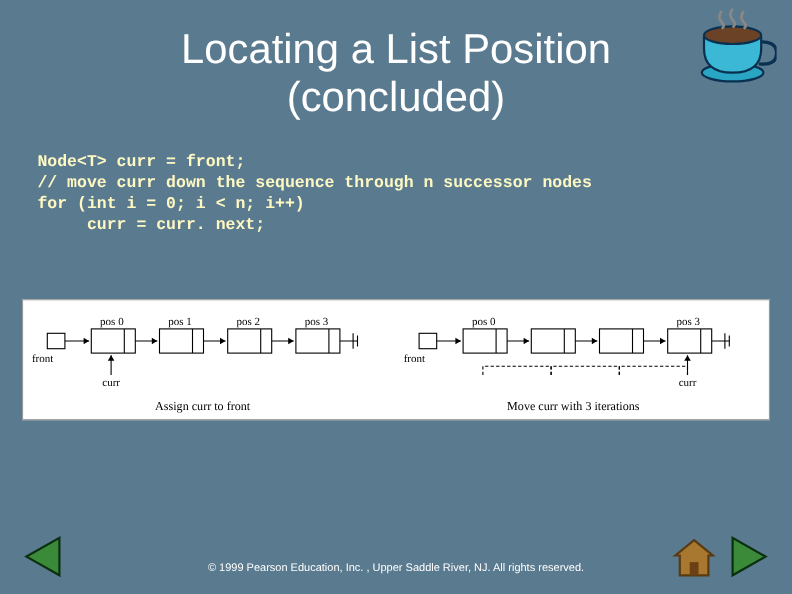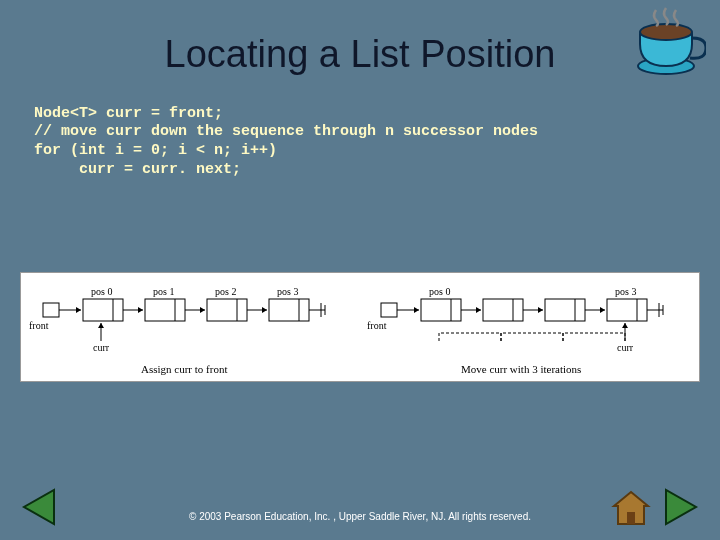--- a/index.html
+++ b/index.html
@@ -9,25 +9,24 @@
     background: #5a7a8f;
     font-family: Georgia, 'Times New Roman', serif;
     color: #fff;
     position: relative;
     overflow: hidden;
   }
   .title {
     text-align: center;
     font-size: 38px;
     font-weight: normal;
-    color: #0f172a;
-    padding-top: 12px;
+    color: #ffffff;
+    padding-top: 24px;
     line-height: 1.15;
     font-family: 'Trebuchet MS', Verdana, sans-serif;
-    margin-top: 21px;
   }
   .code-block {
     font-family: 'Courier New', monospace;
     font-size: 15px;
     font-weight: bold;
     color: #fef9c3;
     padding: 28px 34px 0 34px;
     white-space: pre;
     line-height: 1.25;
   }
@@ -85,20 +84,21 @@
     <ellipse cx="40" cy="28" rx="26" ry="8" fill="#6b4226" stroke="#0a3050" stroke-width="2"></ellipse>
     <path d="M 66 34 Q 80 34 80 44 Q 80 56 64 54" fill="none" stroke="#0a3050" stroke-width="3"></path>
     <path d="M 30 6 Q 26 12 30 16 Q 34 20 30 22" fill="none" stroke="#888" stroke-width="2.5"></path>
     <path d="M 40 4 Q 36 10 40 14 Q 44 18 40 21" fill="none" stroke="#888" stroke-width="2.5"></path>
     <path d="M 50 6 Q 46 12 50 16 Q 54 20 50 22" fill="none" stroke="#888" stroke-width="2.5"></path>
   </svg>
 </div>
 
 <h1 class="title">
   <span>Locating a List Position</span><br>
+  <span>(concluded)</span>
 </h1>
 
 <div class="code-block">Node&lt;T&gt; curr = front;
 // move curr down the sequence through n successor nodes
 for (int i = 0; i &lt; n; i++)
      curr = curr. next;</div>
 
 <div class="diagram">
   <svg width="680" height="110" viewBox="0 0 680 110">
 
@@ -185,21 +185,21 @@
       <path d="M 542 68 L 542 60 L 604 60 L 604 68" fill="none" stroke="#000" stroke-dasharray="3,2"></path>
 
       <line x1="604" y1="68" x2="604" y2="50" stroke="#000"></line>
       <polygon points="604,50 601,55 607,55" fill="#000"></polygon>
       <text class="dg-text-sm" x="596" y="78">curr</text>
       <text class="dg-text" x="440" y="100">Move curr with 3 iterations</text>
     </g>
   </svg>
 </div>
 
-<div class="footer">© 2003 Pearson Education, Inc. , Upper Saddle River, NJ.  All rights reserved.</div>
+<div class="footer">© 1999 Pearson Education, Inc. , Upper Saddle River, NJ.  All rights reserved.</div>
 
 <div class="nav-left">
   <svg width="42" height="42" viewBox="0 0 42 42">
     <polygon points="36,4 36,38 6,21" fill="#3a8a3a" stroke="#0a3010" stroke-width="2"></polygon>
   </svg>
 </div>
 
 <div class="nav-home">
   <svg width="42" height="42" viewBox="0 0 42 42">
     <polygon points="21,6 38,20 34,20 34,38 8,38 8,20 4,20" fill="#a87830" stroke="#5a3a10" stroke-width="2"></polygon>

